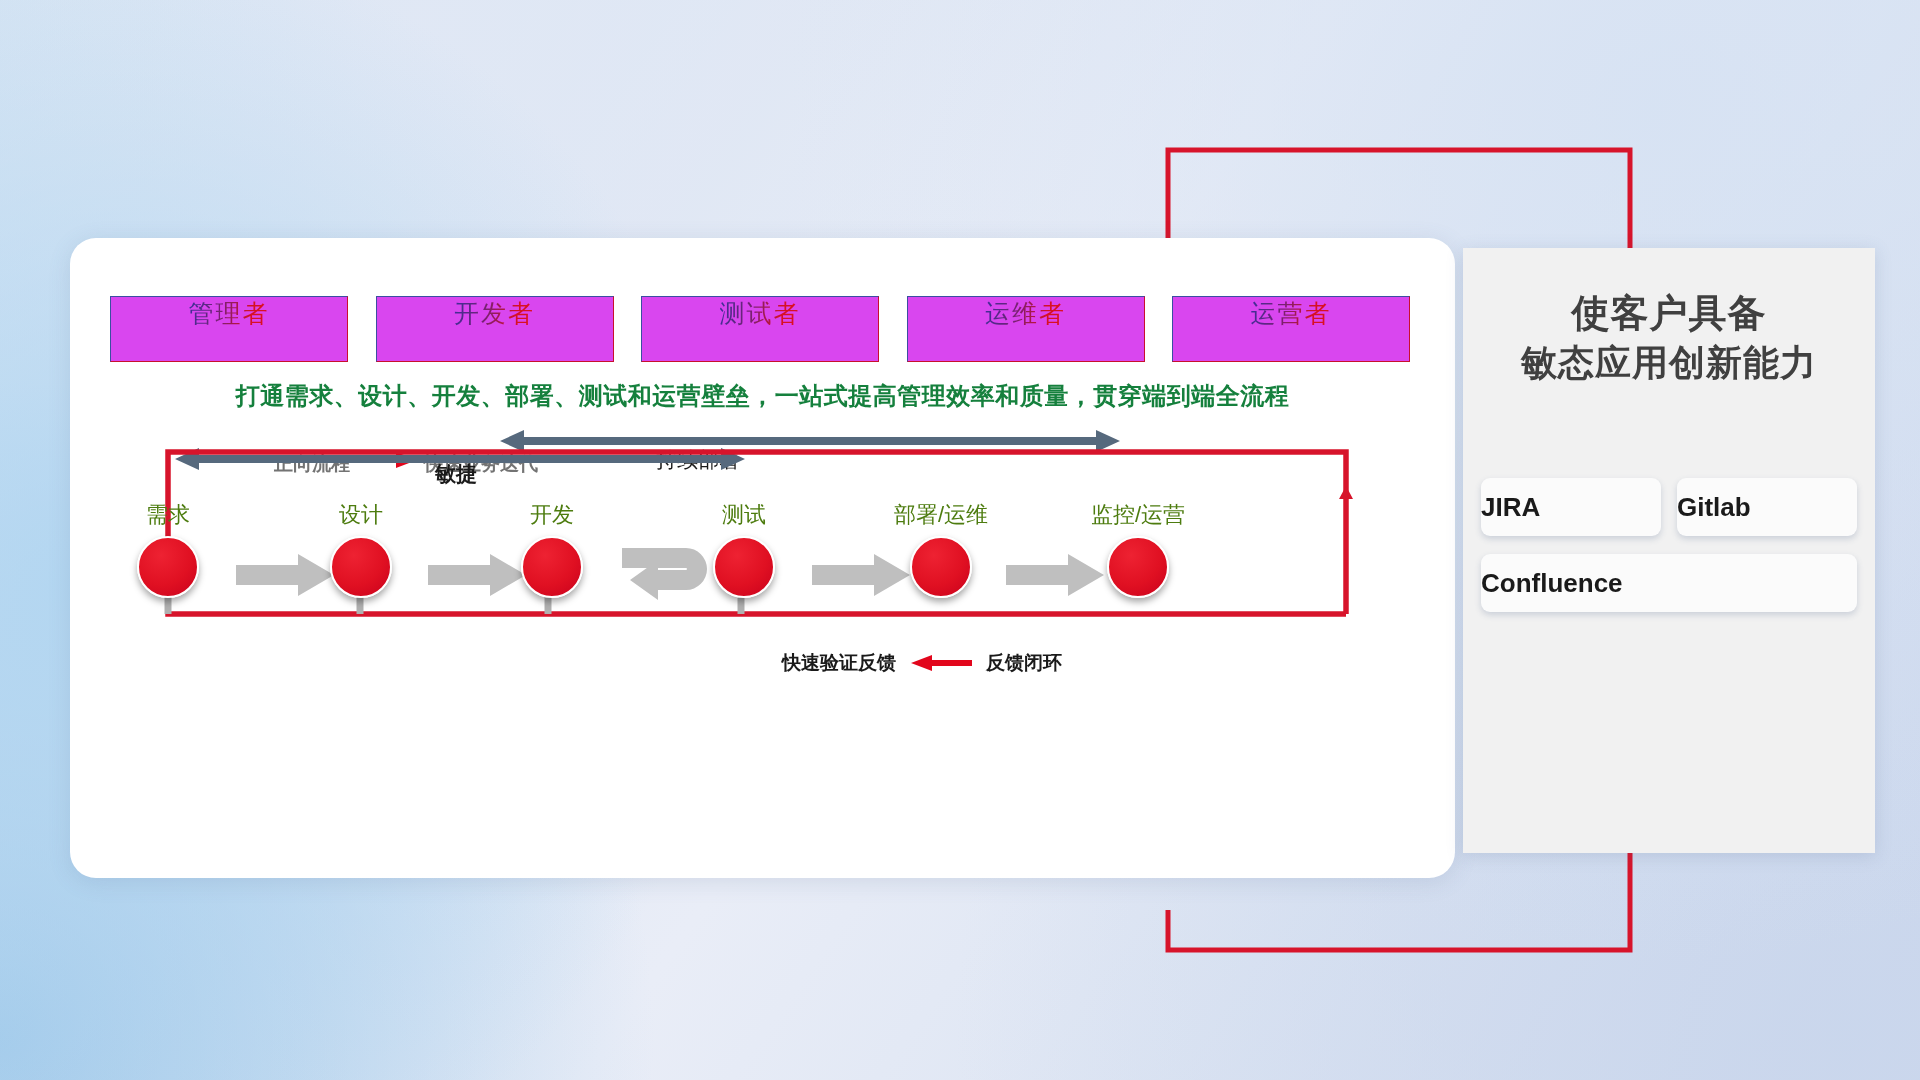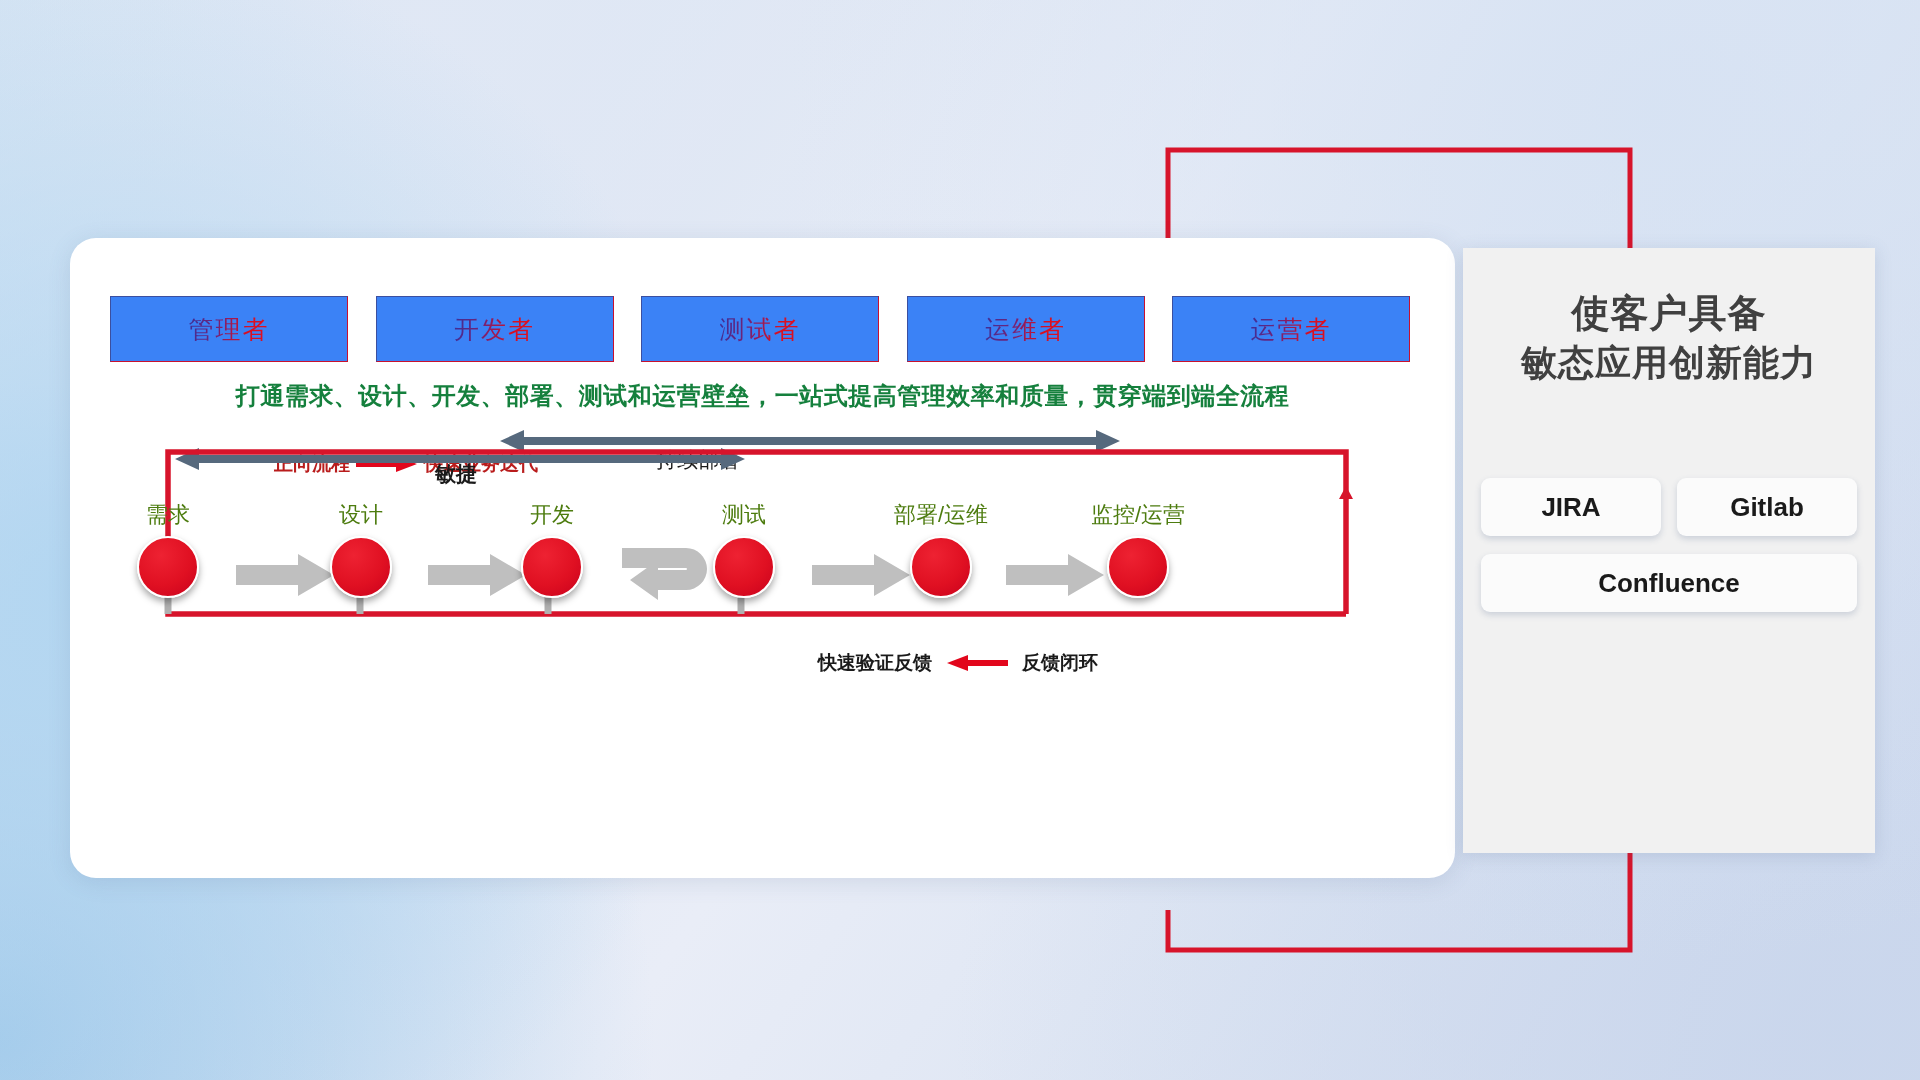--- a/index.html
+++ b/index.html
@@ -34,46 +34,46 @@
   }
 
   
   #role-row {
     position: absolute; left: 40px; top: 58px;
     width: 1300px; height: 70px;
     display: flex; justify-content: space-between;
   }
   .role-box {
     width: 238px; height: 66px;
-    background: #3b82f6;
+    background: #d946ef;
     border: 1.6px solid #3b4fa0;
     border-right-color: #c8102e;
     border-bottom-color: #c8102e;
-    display: flex; align-items: center; justify-content: center;
+    display: flex; justify-content: center;
   }
   .role-box span {
     font-size: 25px; letter-spacing: 2px;
     background: linear-gradient(100deg, #3b2f9a 0%, #7a2070 38%, #d61023 70%, #e01020 100%);
     -webkit-background-clip: text; background-clip: text;
     -webkit-text-fill-color: transparent; color: #c0102a;
   }
 
   
   #desc-line {
     position: absolute; left: 0; top: 142px; width: 100%;
     text-align: center;
     font-size: 24px; font-weight: bold; color: #15803d;
     letter-spacing: 0.5px;
   }
 
   
   #forward-legend {
     position: absolute; left: 204px; top: 213px;
-    display: flex; align-items: center; gap: 0px;
-    font-size: 19px; font-weight: bold; color: #b91c1c;
+    display: flex; align-items: flex-start; gap: 0px;
+    font-size: 19px; font-weight: bold; color: #737373;
   }
   #forward-legend .lbl { white-space: nowrap; }
   .redarrow-r { width: 62px; height: 18px; margin: 0 6px; }
 
   
   #cd-label {
     position: absolute; left: 586px; top: 208px;
     font-size: 21px; color: #1a1a1a; font-weight: 500;
   }
   #cd-arrow { position: absolute; left: 430px; top: 188px; }
@@ -103,21 +103,21 @@
     border: 2.5px solid #ffffff;
     box-shadow: 0 4px 7px rgba(0,0,0,0.35);
   }
   .gray-arrow { position: absolute; top: 52px; }
   .loop-arrow { position: absolute; top: 38px; }
 
   
   #feedback-legend {
     position: absolute; left: 712px; top: 412px;
     display: flex; align-items: center;
-    font-size: 19px; font-weight: bold; color: #1a1a1a; margin-left: 36px;
+    font-size: 19px; font-weight: bold; color: #1a1a1a;
   }
   .redarrow-l { width: 62px; height: 18px; margin: 0 14px; }
 
   
   #right-panel {
     position: absolute;
     left: 1463px; top: 248px;
     width: 412px; height: 605px;
     background: #f1f1f1;
     box-shadow: 0 3px 16px rgba(80,100,140,0.18);
@@ -133,21 +133,21 @@
     position: absolute; left: 12px; top: 230px;
     width: 388px;
     display: flex; flex-wrap: wrap; gap: 18px 16px;
     justify-content: center;
   }
   .tool-chip {
     width: 180px; height: 58px;
     background: #fbfbfb;
     border-radius: 9px;
     box-shadow: 0 3px 6px rgba(70,90,130,0.22);
-    display: flex; align-items: center; justify-content: center;
+    display: flex; align-items: center; justify-content: flex-start;
     font-size: 26px; font-weight: bold; color: #1a1a1a;
   }
   .tool-chip.wide { width: 376px; }
 </style>
 </head>
 <body>
 
 <div id="stage">
 
   <svg class="connector" viewBox="0 0 1920 1080">

